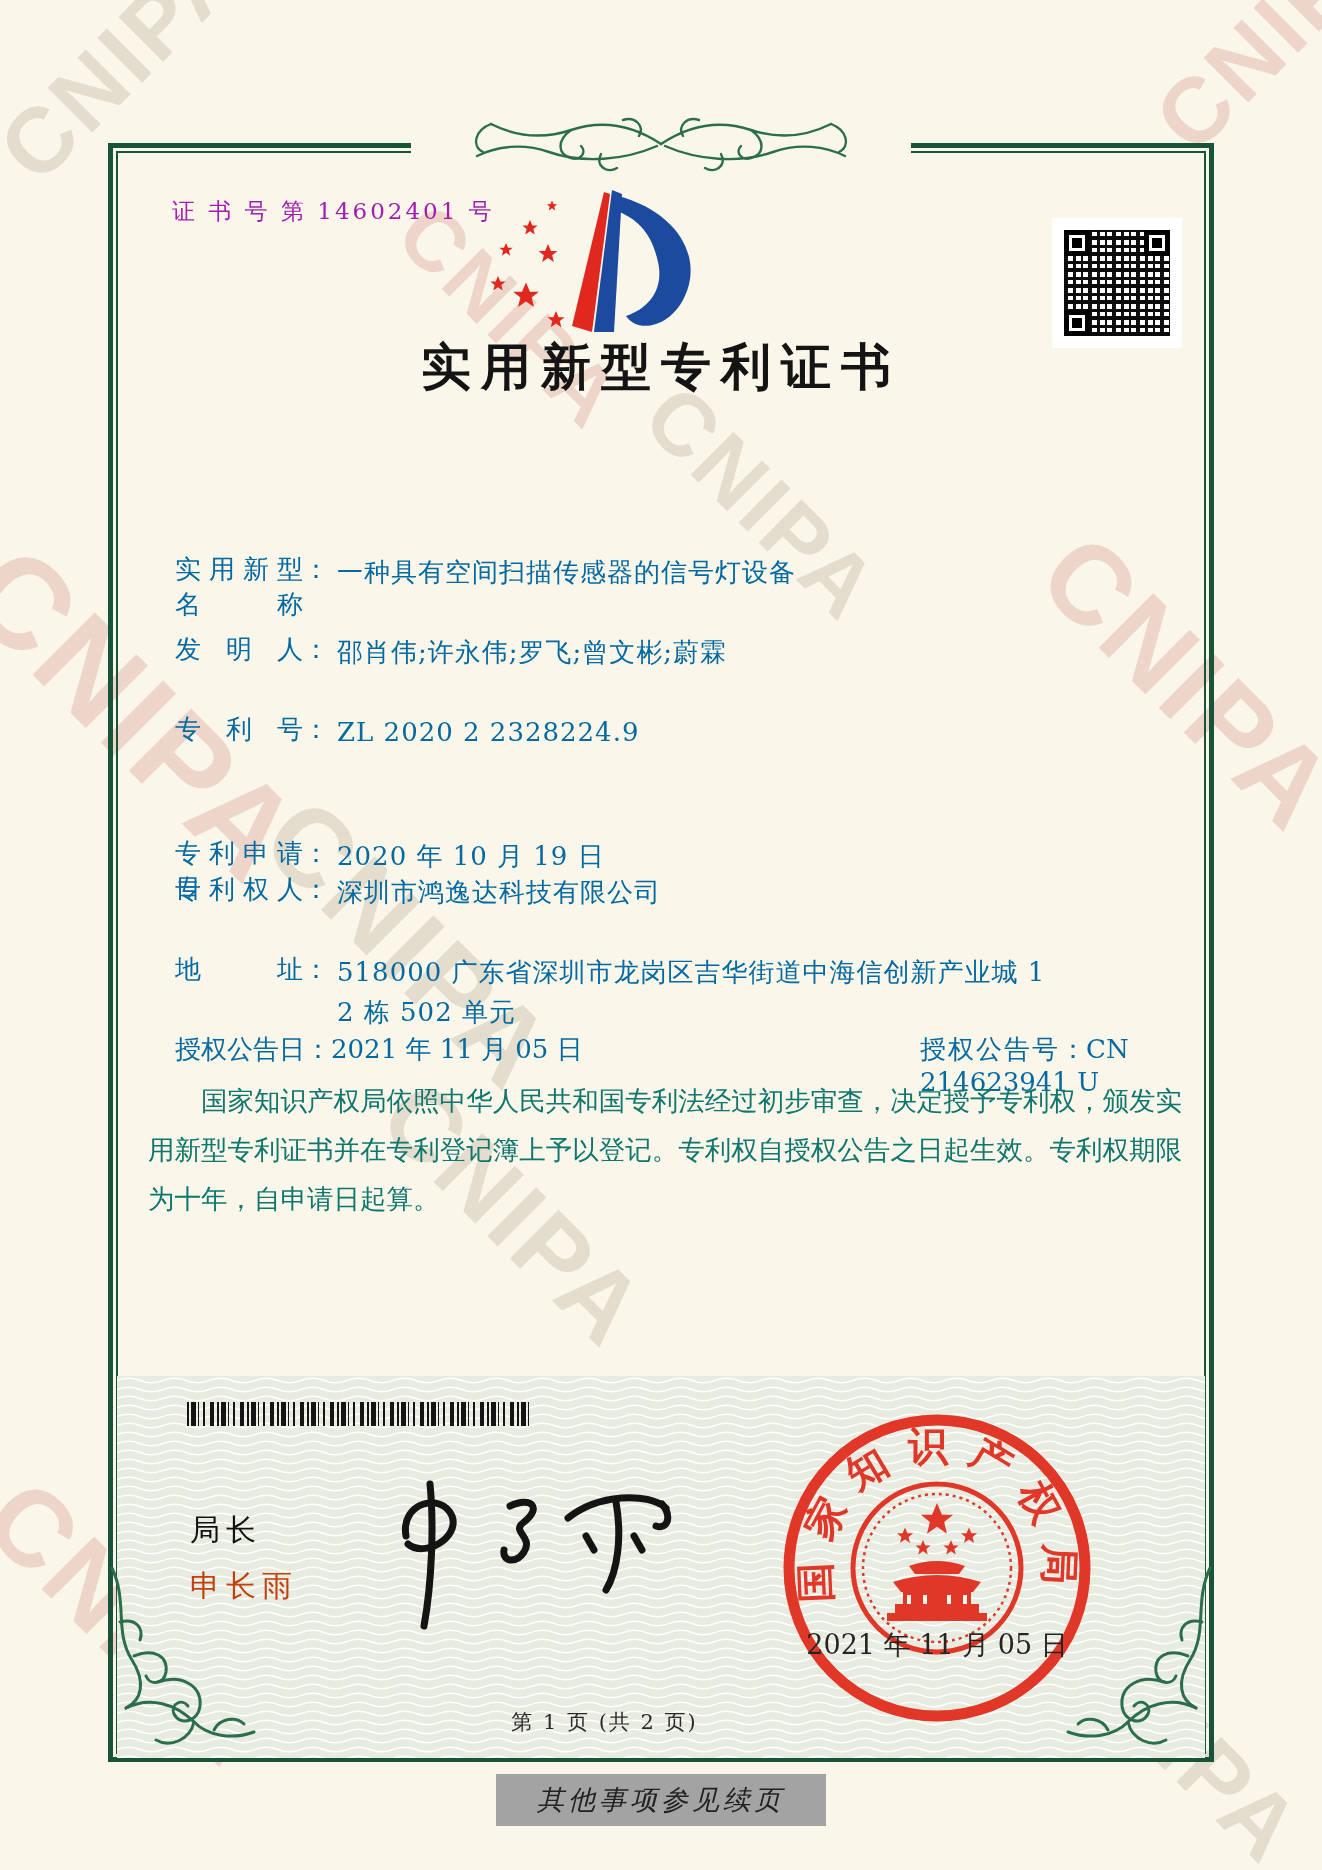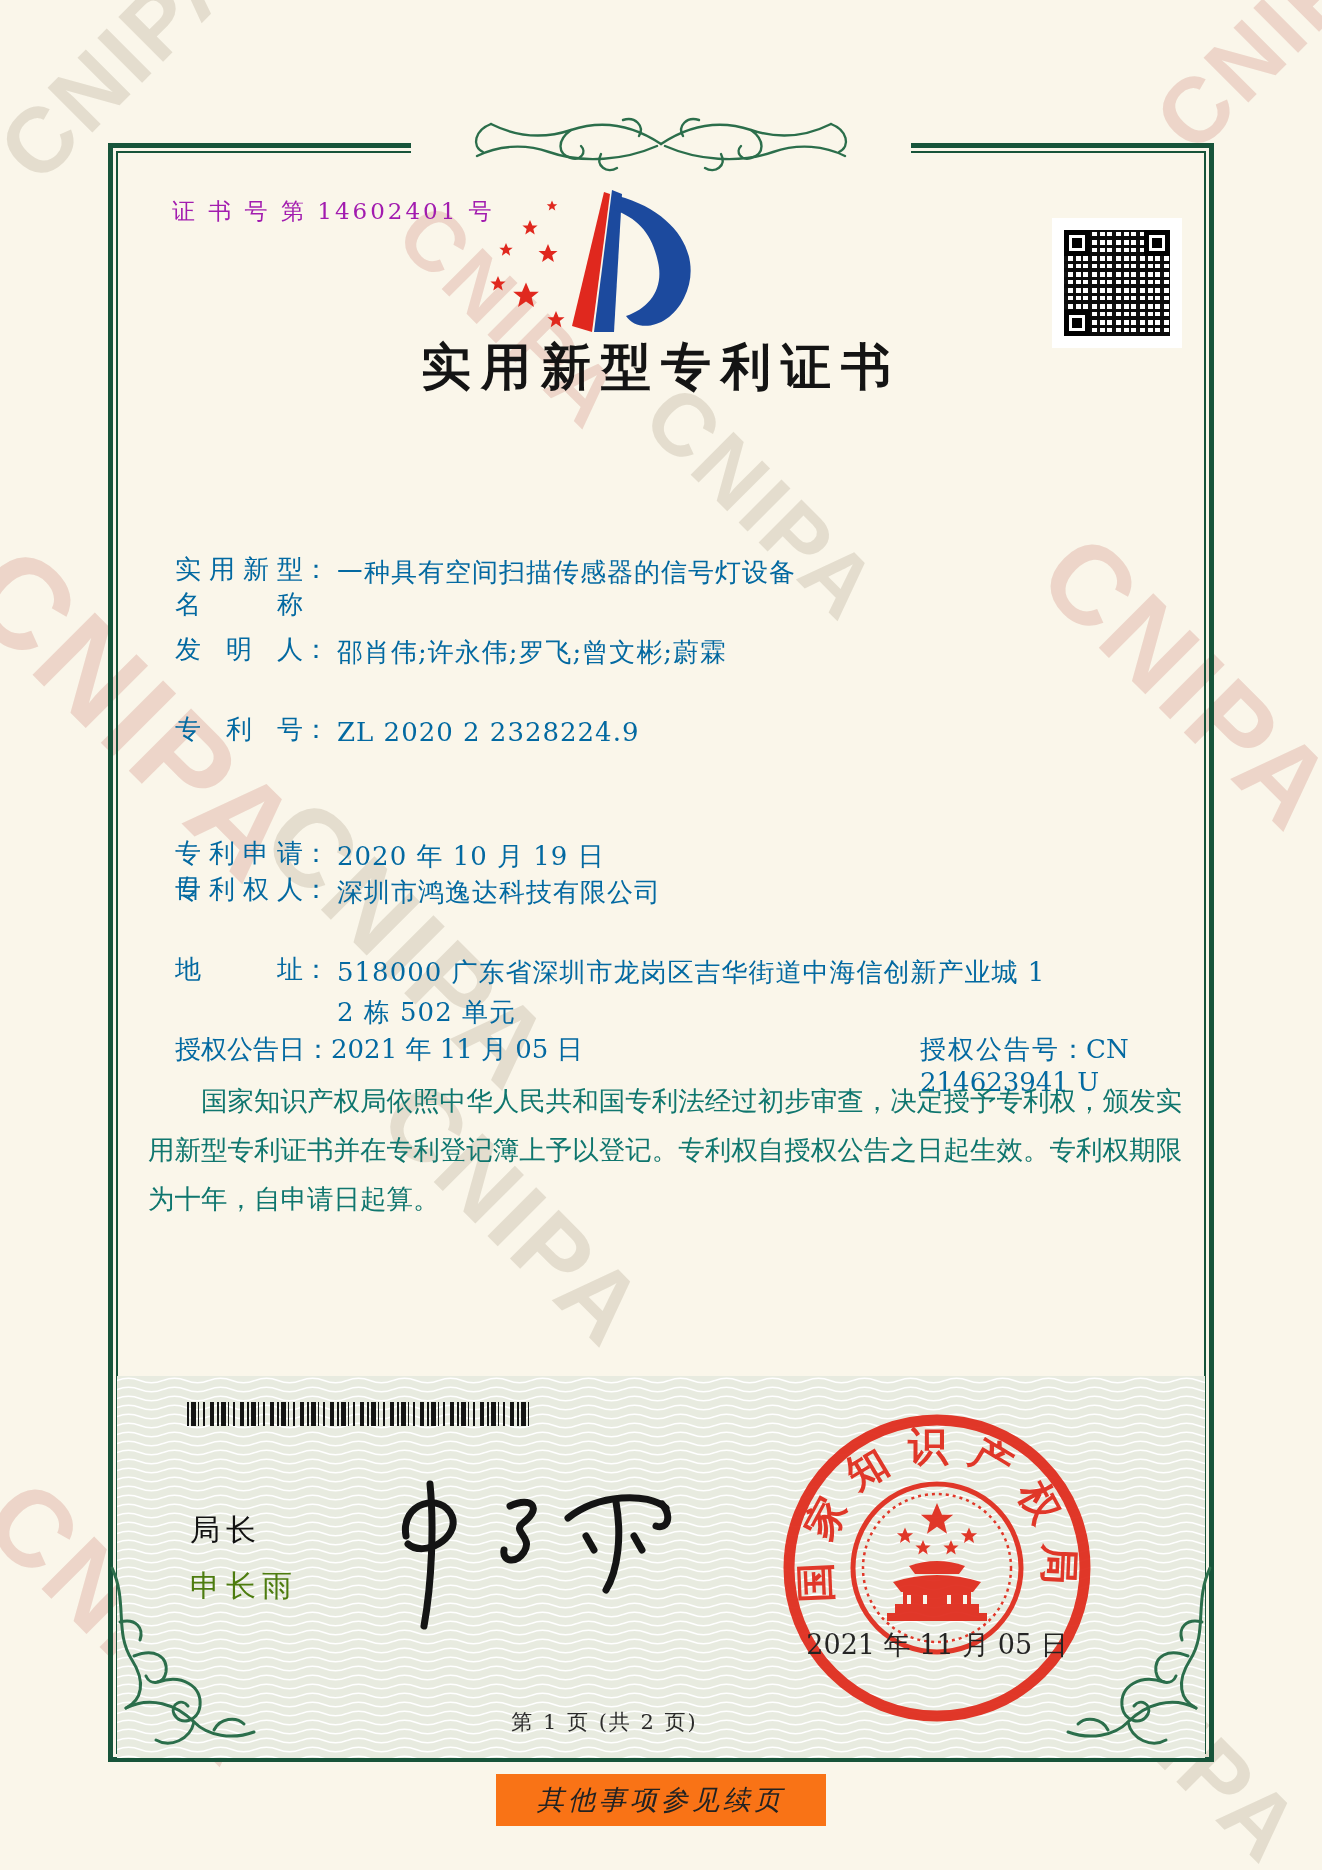--- a/index.html
+++ b/index.html
@@ -69,27 +69,27 @@
   .barcode{position:absolute;left:187px;top:1402px;width:342px;height:24px;
     background:repeating-linear-gradient(90deg,
       #151515 0 2px,rgba(0,0,0,0) 2px 4px,
       #151515 4px 9px,rgba(0,0,0,0) 9px 11px,
       #151515 11px 12px,rgba(0,0,0,0) 12px 16px,
       #151515 16px 18px,rgba(0,0,0,0) 18px 23px,
       #151515 23px 27px,rgba(0,0,0,0) 27px 30px);}
   .signer-title{position:absolute;left:190px;top:1510px;font-size:30px;
       font-family:"DejaVu Sans","Liberation Sans",sans-serif;color:#111;letter-spacing:6px;}
   .signer-name{position:absolute;left:190px;top:1566px;font-size:30px;
-      font-family:Liberation Mono, monospace;color:#4d7c0f;letter-spacing:6px;}
+      font-family:Liberation Mono, monospace;color:#c2410c;letter-spacing:6px;}
   .signature{position:absolute;left:372px;top:1478px;}
   .seal{position:absolute;left:777px;top:1408px;opacity:.94;}
   .page-footer{position:absolute;left:0;top:1708px;width:1209px;text-align:center;
       font-size:21px;letter-spacing:2px;color:#2a2a2a;}
   .cont-note{position:absolute;left:0;top:1774px;width:1322px;text-align:center;}
-  .cont-note span{display:inline-block;background:#f97316;padding:8px 41px;
+  .cont-note span{display:inline-block;background:#a3a3a3;padding:8px 41px;
       font-size:27px;letter-spacing:4px;color:#222;font-style:italic;}
 </style>
 </head>
 <body>
 
 <span class="wm gray w1">CNIPA</span>
 <span class="wm pink w2">CNIPA</span>
 <span class="wm pink w3">CNIPA</span>
 <span class="wm gray w4">CNIPA</span>
 <span class="wm pink w5">CNIPA</span>

